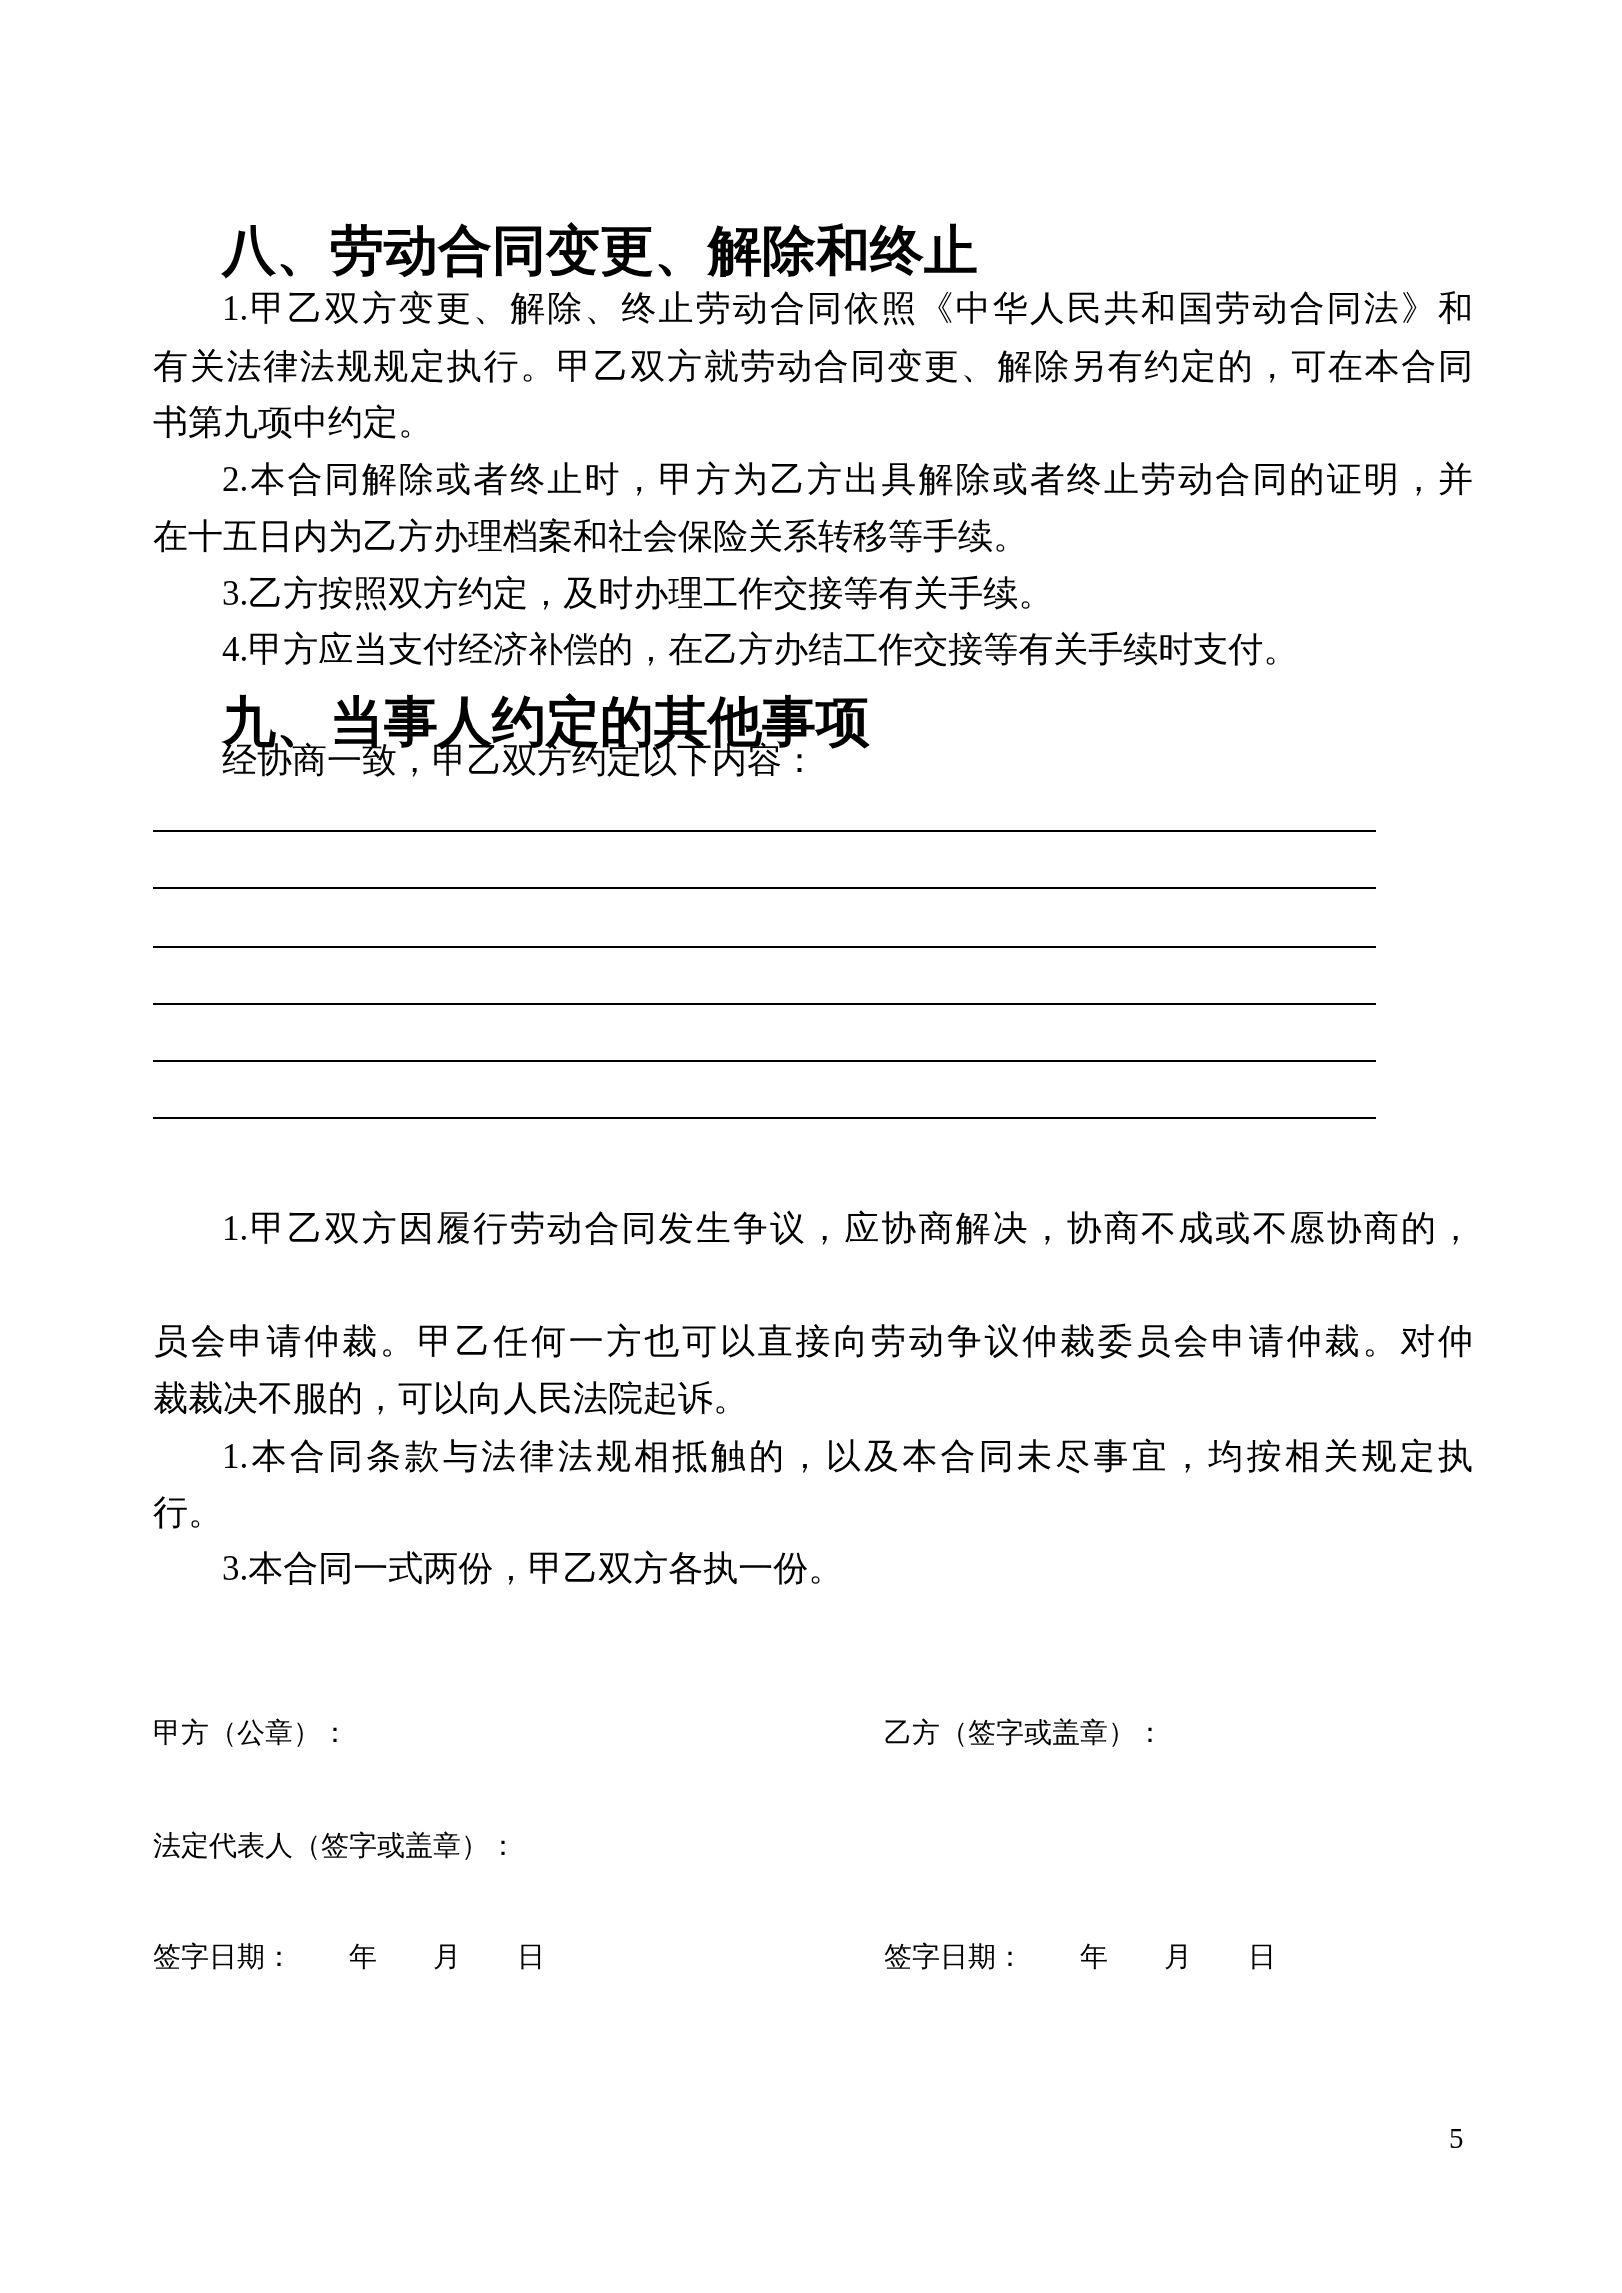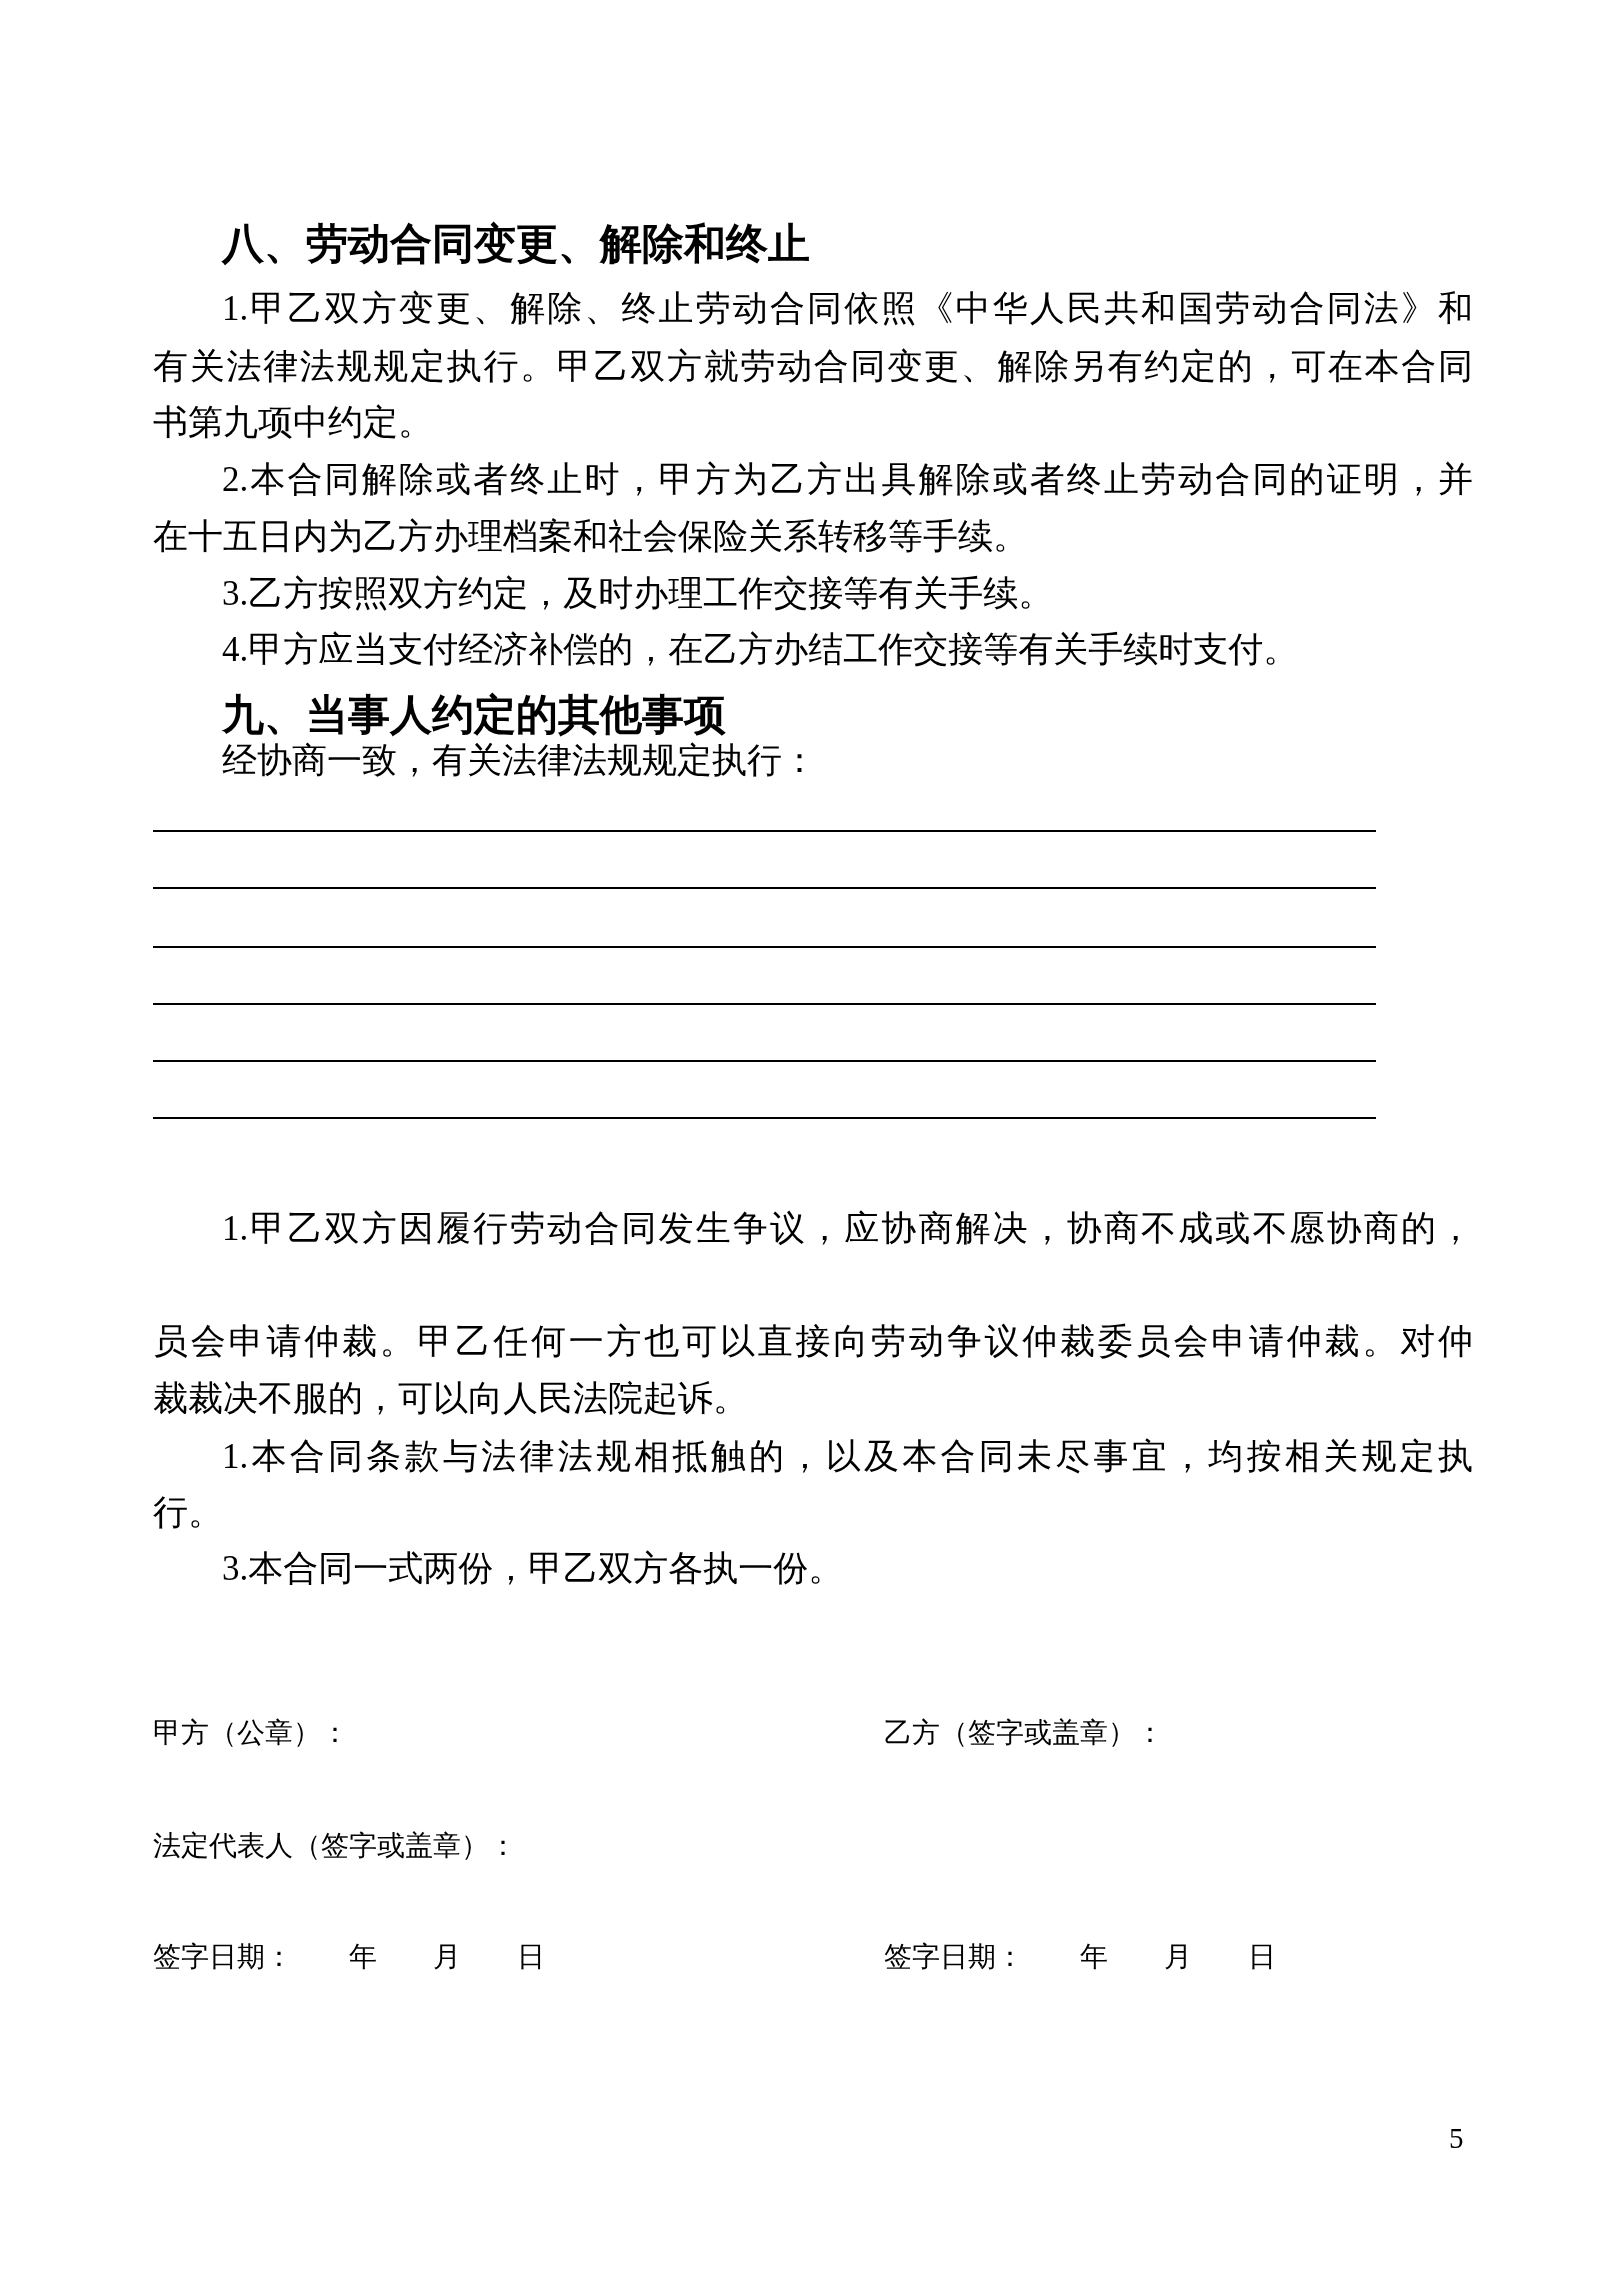--- a/index.html
+++ b/index.html
@@ -12,21 +12,21 @@
     width: 1623px;
     height: 2294px;
     background: #ffffff;
     color: #000000;
     font-family: "Liberation Serif", "DejaVu Serif", serif;
     overflow: hidden;
   }
   .heading {
     position: absolute;
     left: 222px;
-    font-size: 42px;
+    font-size: 54px;
     line-height: 1.1;
     font-weight: bold;
     font-family: "Liberation Sans", "DejaVu Sans", sans-serif;
     white-space: nowrap;
   }
   .line {
     position: absolute;
     left: 153px;
     width: 1320px;
     font-size: 35px;
@@ -71,21 +71,21 @@
   <div class="heading" style="top:221px">八、劳动合同变更、解除和终止</div>
   <div class="line indent fill" style="top:287px">1.甲乙双方变更、解除、终止劳动合同依照《中华人民共和国劳动合同法》和</div>
   <div class="line fill" style="top:345px">有关法律法规规定执行。甲乙双方就劳动合同变更、解除另有约定的，可在本合同</div>
   <div class="line" style="top:401px">书第九项中约定。</div>
   <div class="line indent fill" style="top:458px">2.本合同解除或者终止时，甲方为乙方出具解除或者终止劳动合同的证明，并</div>
   <div class="line" style="top:515px">在十五日内为乙方办理档案和社会保险关系转移等手续。</div>
   <div class="line indent" style="top:572px">3.乙方按照双方约定，及时办理工作交接等有关手续。</div>
   <div class="line indent" style="top:628px">4.甲方应当支付经济补偿的，在乙方办结工作交接等有关手续时支付。</div>
 
   <div class="heading" style="top:692px">九、当事人约定的其他事项</div>
-  <div class="line indent" style="top:739px">经协商一致，有关法律法规规定执行：</div>
+  <div class="line indent" style="top:739px">经协商一致，甲乙双方约定以下内容：</div>
 
   <div class="blank-line" style="top:830px"></div>
   <div class="blank-line" style="top:887px"></div>
   <div class="blank-line" style="top:946px"></div>
   <div class="blank-line" style="top:1003px"></div>
   <div class="blank-line" style="top:1060px"></div>
   <div class="blank-line" style="top:1117px"></div>
 
   <div class="line indent fill" style="top:1207px">1.甲乙双方因履行劳动合同发生争议，应协商解决，协商不成或不愿协商的，</div>
   <div class="line" style="top:1377px">裁裁决不服的，可以向人民法院起诉。</div>

